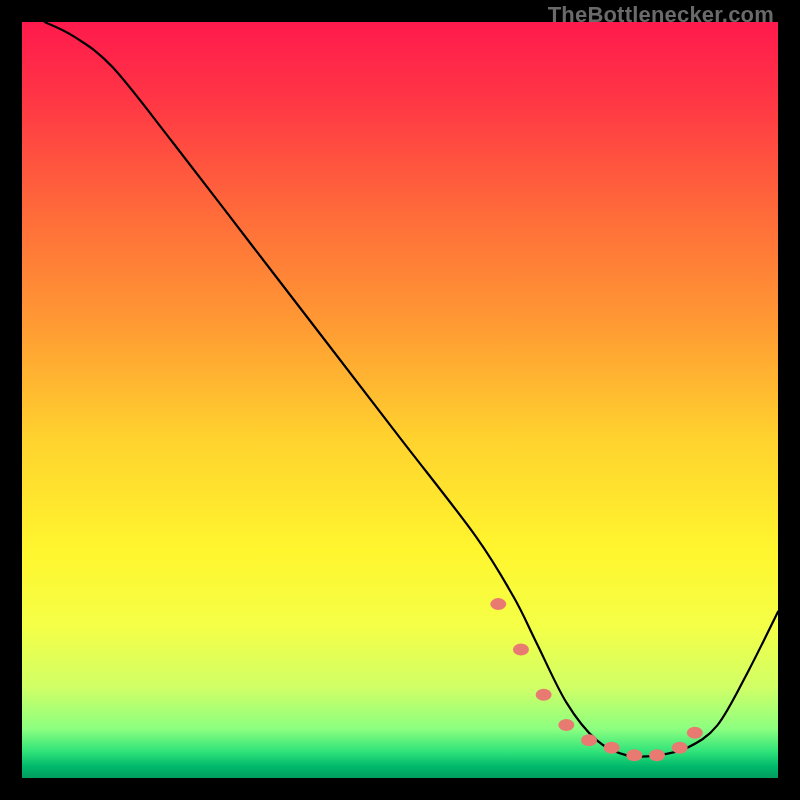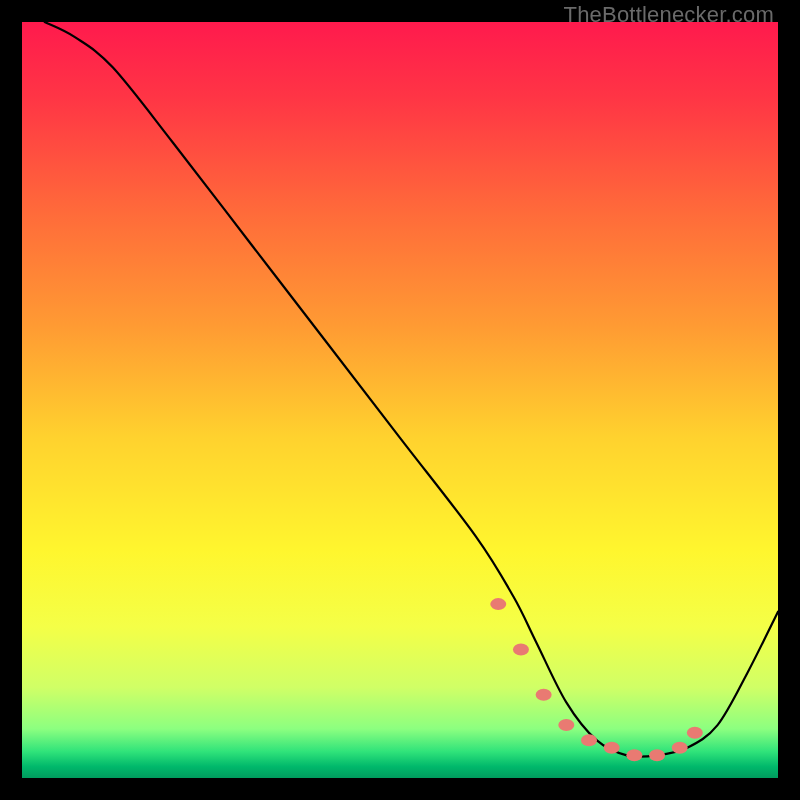--- a/index.html
+++ b/index.html
@@ -25,21 +25,21 @@
     top: 0;
     width: 756px;
     height: 756px;
   }
   .watermark {
     position: absolute;
     top: 2px;
     right: 26px;
     color: #6a6a6a;
     font-size: 22px;
-    font-weight: 400;
+    font-weight: 700;
     letter-spacing: 0.2px;
     user-select: none;
   }
 </style>
 </head>
 <body>
 
 <div class="frame">
   <svg class="plot" viewBox="0 0 756 756">
     <defs>

